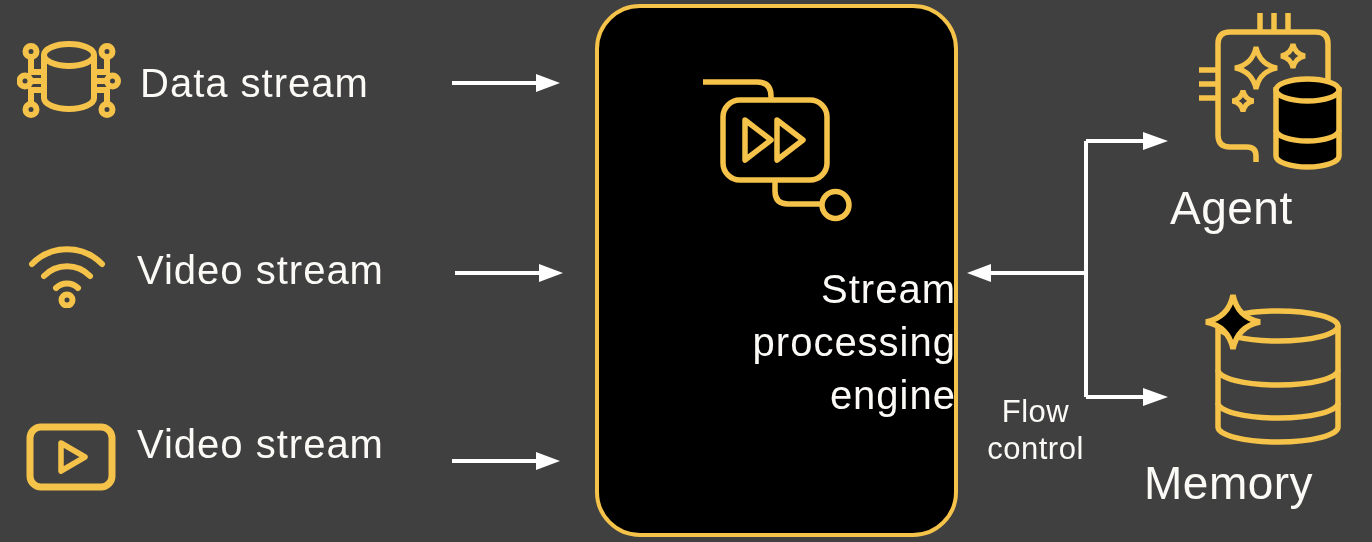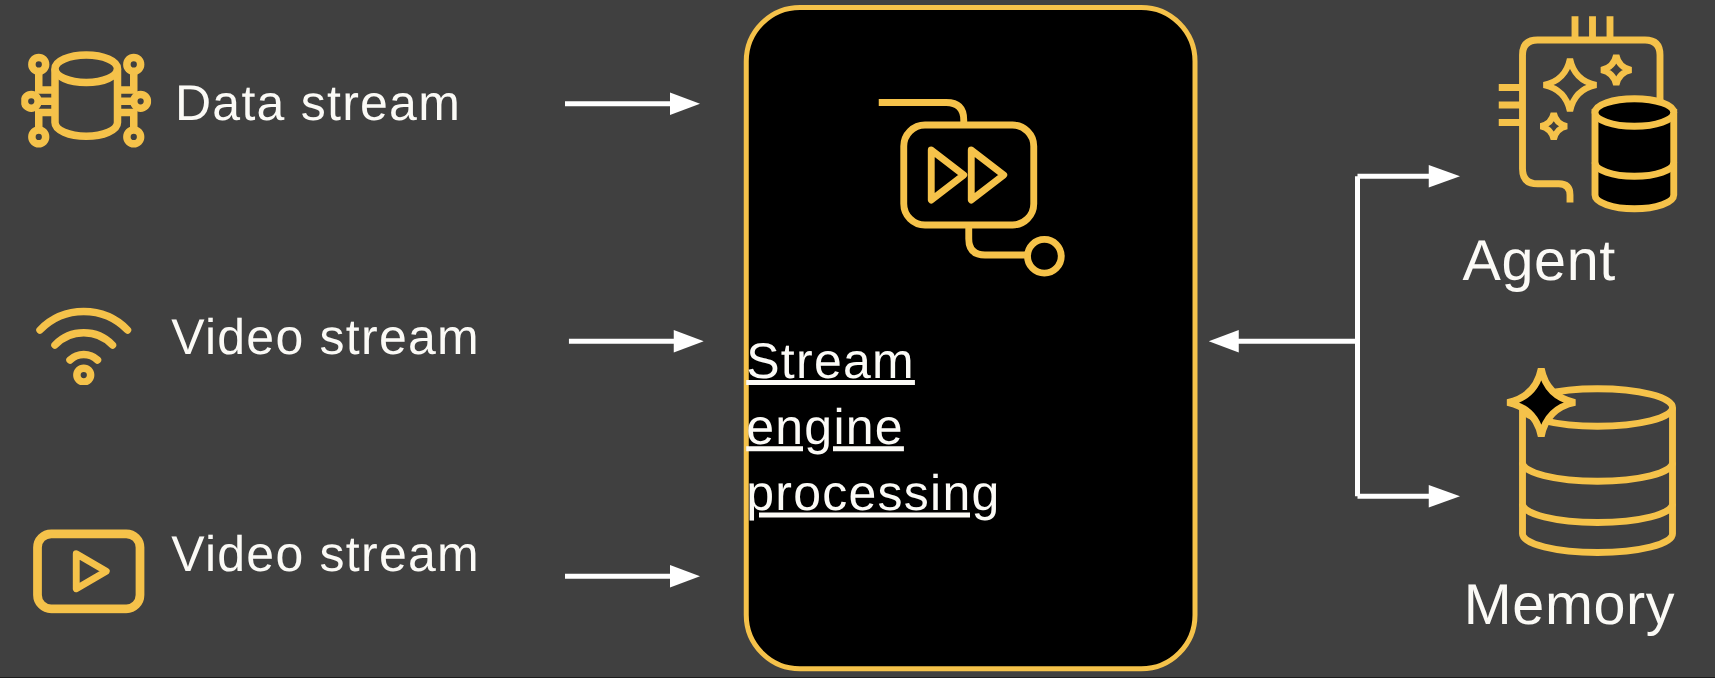--- a/index.html
+++ b/index.html
@@ -22,23 +22,22 @@
     letter-spacing: 1px;
     white-space: nowrap;
   }
   .lbl-input {
     font-size: 40px;
     line-height: 48px;
   }
   .lbl-engine {
     font-size: 40px;
     line-height: 53px;
-    text-align: left;
+    text-align: right;
     letter-spacing: 1px;
-    text-decoration: underline;
   }
   .lbl-output {
     font-size: 46px;
     line-height: 50px;
     letter-spacing: 0.5px;
   }
   .lbl-flow {
     font-size: 31px;
     line-height: 37px;
     text-align: center;
@@ -126,36 +125,40 @@
       <rect x="23" y="22" width="104" height="80" rx="17"></rect>
       <path d="M45 42 L71 62 L45 82 Z" stroke-linejoin="round"></path>
       <path d="M77 42 L103 62 L77 82 Z" stroke-linejoin="round"></path>
       <path d="M75 102 V113 Q75 126 88 126 H121"></path>
       <circle cx="135.5" cy="127" r="13.5"></circle>
     </g>
   </svg>
 
   <div class="label lbl-engine" style="left:597px;top:263px;width:359px">
     <div>Stream</div>
+    <div>processing</div>
     <div>engine</div>
-    <div>processing</div>
   </div>
 
   <svg class="abs" style="left:955px;top:128px" width="225" height="285" viewBox="0 0 225 285">
     <g stroke="#FFFFFF" stroke-width="4" fill="none">
       <path d="M131 13 V269"></path>
       <path d="M131 13 H190"></path>
       <path d="M131 145 H34"></path>
       <path d="M131 269 H190"></path>
     </g>
     <polygon points="188,4 213,13 188,22" fill="#FFFFFF"></polygon>
     <polygon points="36,136 12,145 36,154" fill="#FFFFFF"></polygon>
     <polygon points="188,260 213,269 188,278" fill="#FFFFFF"></polygon>
   </svg>
 
+  <div class="label lbl-flow" style="left:958px;top:393px;width:155px">
+    <div>Flow</div>
+    <div>control</div>
+  </div>
 
   <div>
     <svg class="abs" style="left:1196px;top:10px" width="150" height="162" viewBox="0 0 150 162">
       <g fill="none" stroke="#F5C24A" stroke-width="5.5">
         <path d="M132 112 V34 Q132 22 120 22 H34 Q22 22 22 34 V125 Q22 137 34 137 H51 Q60 137 60 146 V152"></path>
         <path d="M64 3 V22 M78 3 V22 M92 3 V22"></path>
         <path d="M3 60 H22 M3 74 H22 M3 88 H22"></path>
       </g>
       <g fill="none" stroke="#F5C24A" stroke-width="5">
         <path d="M60 37 Q56.5 54.5 39 58 Q56.5 61.5 60 79 Q63.5 61.5 81 58 Q63.5 54.5 60 37 Z"></path>
@@ -174,16 +177,16 @@
   <div>
     <svg class="abs" style="left:1195px;top:287px" width="152" height="165" viewBox="0 0 152 165">
       <g fill="none" stroke="#F5C24A" stroke-width="5.5">
         <path d="M23 39 V140 a60 15 0 0 0 120 0 V39"></path>
         <path d="M23 83 A60 15 0 0 0 143 83"></path>
         <path d="M23 116 A60 15 0 0 0 143 116"></path>
         <ellipse cx="83" cy="39" rx="60" ry="15"></ellipse>
       </g>
       <path d="M38 8 Q33.5 30.5 11 35 Q33.5 39.5 38 62 Q42.5 39.5 65 35 Q42.5 30.5 38 8 Z" fill="#000000" stroke="#F5C24A" stroke-width="5.5"></path>
     </svg>
-    <div class="label lbl-output" style="left:1171px;top:458px;width:200px">Memory</div>
+    <div class="label lbl-output" style="left:1144px;top:458px;width:200px">Memory</div>
   </div>
 
 </div>
 
 </body></html>

